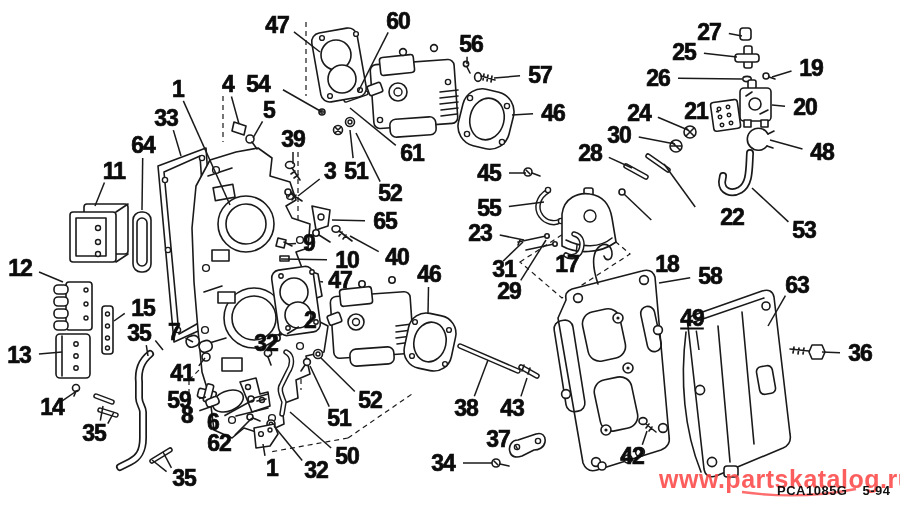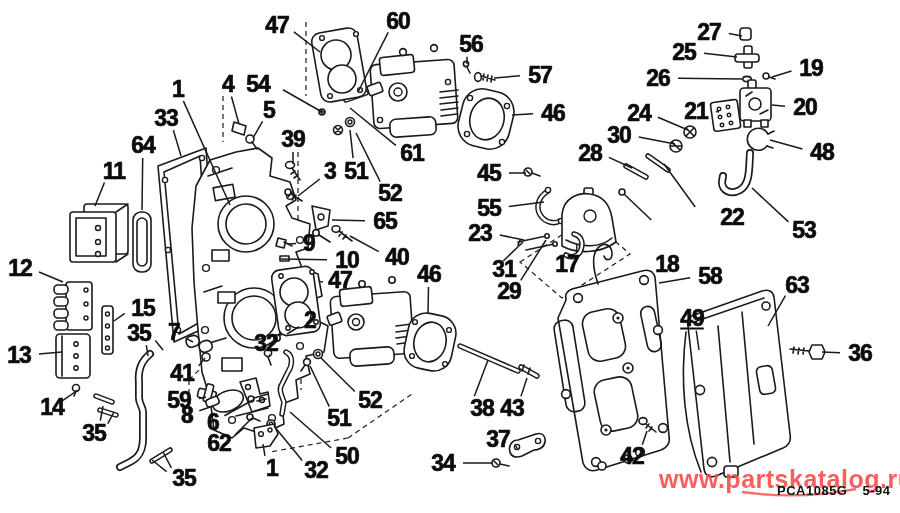--- a/index.html
+++ b/index.html
@@ -529,21 +529,21 @@
       <span class="callout" style="left: 182px; top: 373px;">41</span>
       <span class="callout" style="left: 179px; top: 400px;">59</span>
       <span class="callout" style="left: 187px; top: 415px;">8</span>
       <span class="callout" style="left: 213px; top: 422px;">6</span>
       <span class="callout" style="left: 219px; top: 443px;">62</span>
       <span class="callout" style="left: 272px; top: 468px;">1</span>
       <span class="callout" style="left: 316px; top: 470px;">32</span>
       <span class="callout" style="left: 347px; top: 456px;">50</span>
       <span class="callout" style="left: 370px; top: 400px;">52</span>
       <span class="callout" style="left: 339px; top: 418px;">51</span>
-      <span class="callout" style="left: 466px; top: 408px; margin-left: 16px;">38</span>
+      <span class="callout" style="left: 466px; top: 408px;">38</span>
       <span class="callout" style="left: 512px; top: 408px;">43</span>
       <span class="callout" style="left: 498px; top: 439px;">37</span>
       <span class="callout" style="left: 443px; top: 463px;">34</span>
       <span class="callout" style="left: 632px; top: 456px;">42</span>
     </div>
 
 <div id="watermark">www.partskatalog.ru</div>
 
 <div id="plate-code">
   <span>PCA1085G</span>

